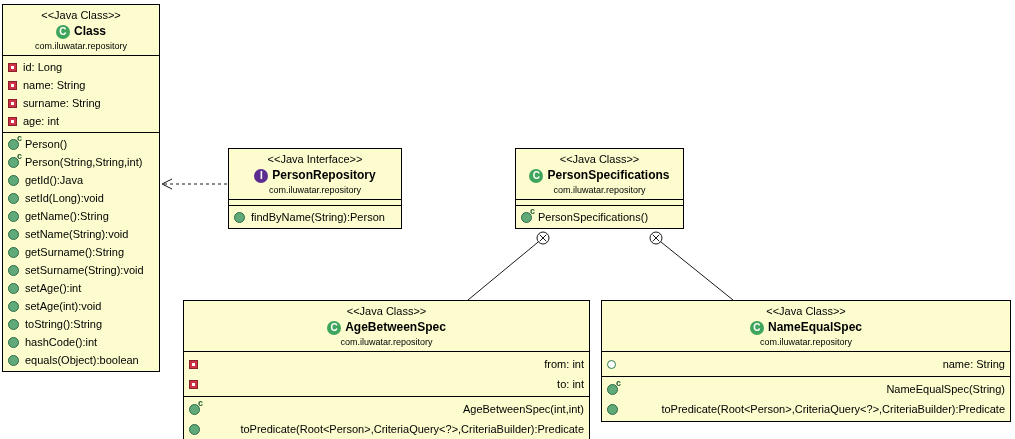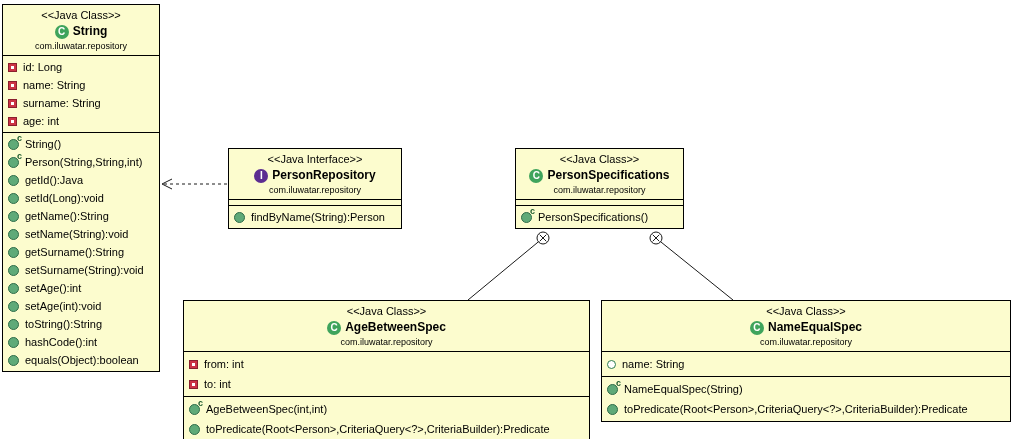--- a/index.html
+++ b/index.html
@@ -29,21 +29,21 @@
   .pkg{font-size:9px;line-height:13px;}
   .kind-icon{width:14px;height:14px;border-radius:50%;color:#fff;font-size:10px;
              font-weight:bold;display:inline-flex;align-items:center;justify-content:center;
              line-height:1;flex:0 0 auto;}
   .kind-class{background:var(--class-icon);}
   .kind-interface{background:var(--interface-icon);}
   .uml-fields,.uml-methods{border-top:1px solid var(--box-border);padding:2px 0;}
   .uml-fields.empty{height:5px;padding:0;}
   .uml-row{height:18px;display:flex;align-items:center;gap:6px;padding:0 5px;
            font-size:11px;white-space:nowrap;}
-  .rows-20 .uml-row{height:20px;}
+  .rows-20 .uml-row{height:20px;justify-content:space-between;}
   .mi{display:inline-block;flex:0 0 auto;position:relative;}
   .method-icon,.constructor-icon{width:9px;height:9px;border-radius:50%;
        background:var(--method-fill);border:1px solid var(--method-border);}
   .constructor-icon::after{content:'c';position:absolute;top:-7px;right:-4px;
        font-size:9px;font-weight:bold;color:var(--constructor-c);}
   .private-field-icon{width:7px;height:7px;background:var(--private-field);
        border:1px solid var(--private-field-border);}
   .private-field-icon::after{content:'';position:absolute;left:2px;top:2px;width:3px;
        height:3px;background:#fff;}
   .public-field-icon{width:7px;height:7px;border-radius:50%;background:#fff;
@@ -78,21 +78,21 @@
         <line x1="659.3" y1="234.7" x2="652.7" y2="241.3"></line>
       </g>
     </g>
   </svg>
 
   <div class="uml-box" style="left:2px;top:4px;width:158px;">
     <div class="uml-header">
       <div class="stereotype">&lt;&lt;Java Class&gt;&gt;</div>
       <div class="cls-name">
         <span class="kind-icon kind-class">C</span>
-        <span>String</span>
+        <span>Class</span>
       </div>
       <div class="pkg">com.iluwatar.repository</div>
     </div>
     <div class="uml-fields">
         <div class="uml-row">
           <span class="mi private-field-icon"></span>
           <span>id: Long</span>
         </div>
         <div class="uml-row">
           <span class="mi private-field-icon"></span>
@@ -103,21 +103,21 @@
           <span>surname: String</span>
         </div>
         <div class="uml-row">
           <span class="mi private-field-icon"></span>
           <span>age: int</span>
         </div>
       </div>
     <div class="uml-methods">
         <div class="uml-row">
           <span class="mi constructor-icon"></span>
-          <span>String()</span>
+          <span>Person()</span>
         </div>
         <div class="uml-row">
           <span class="mi constructor-icon"></span>
           <span>Person(String,String,int)</span>
         </div>
         <div class="uml-row">
           <span class="mi method-icon"></span>
           <span>getId():Java</span>
         </div>
         <div class="uml-row">

